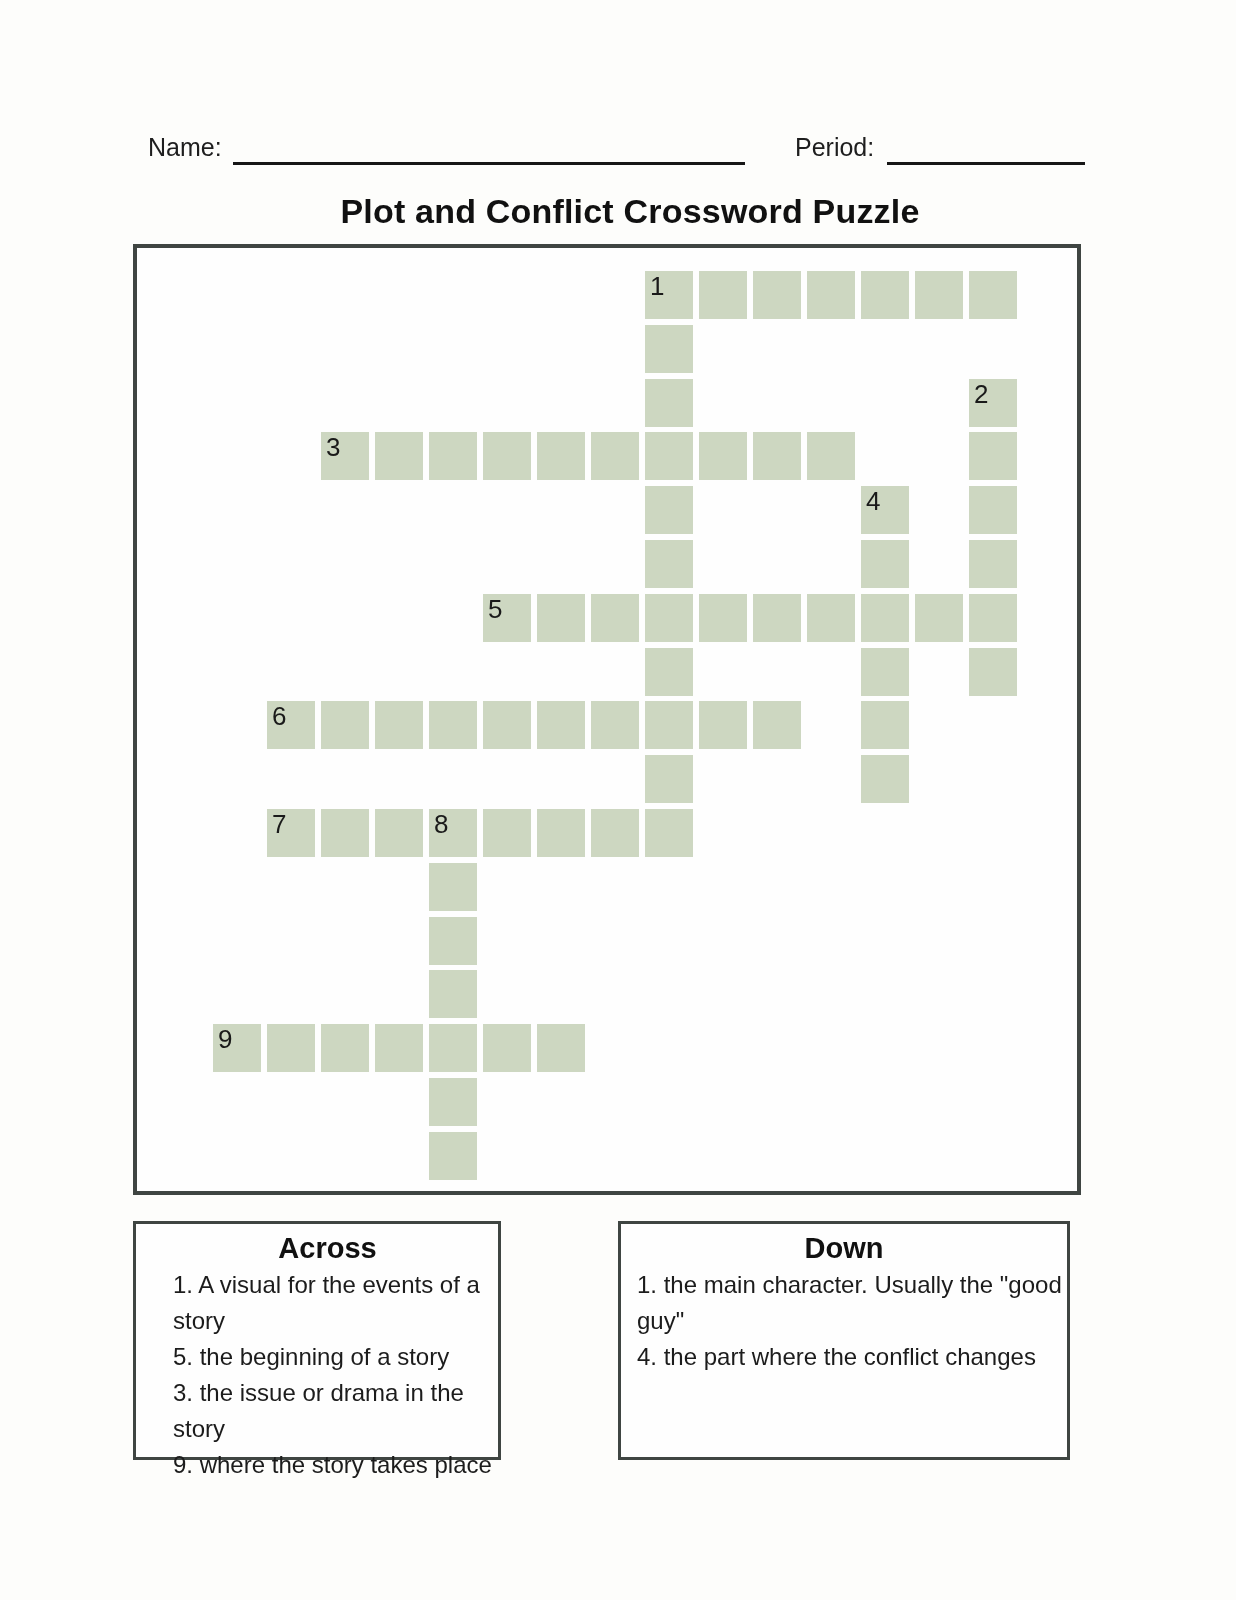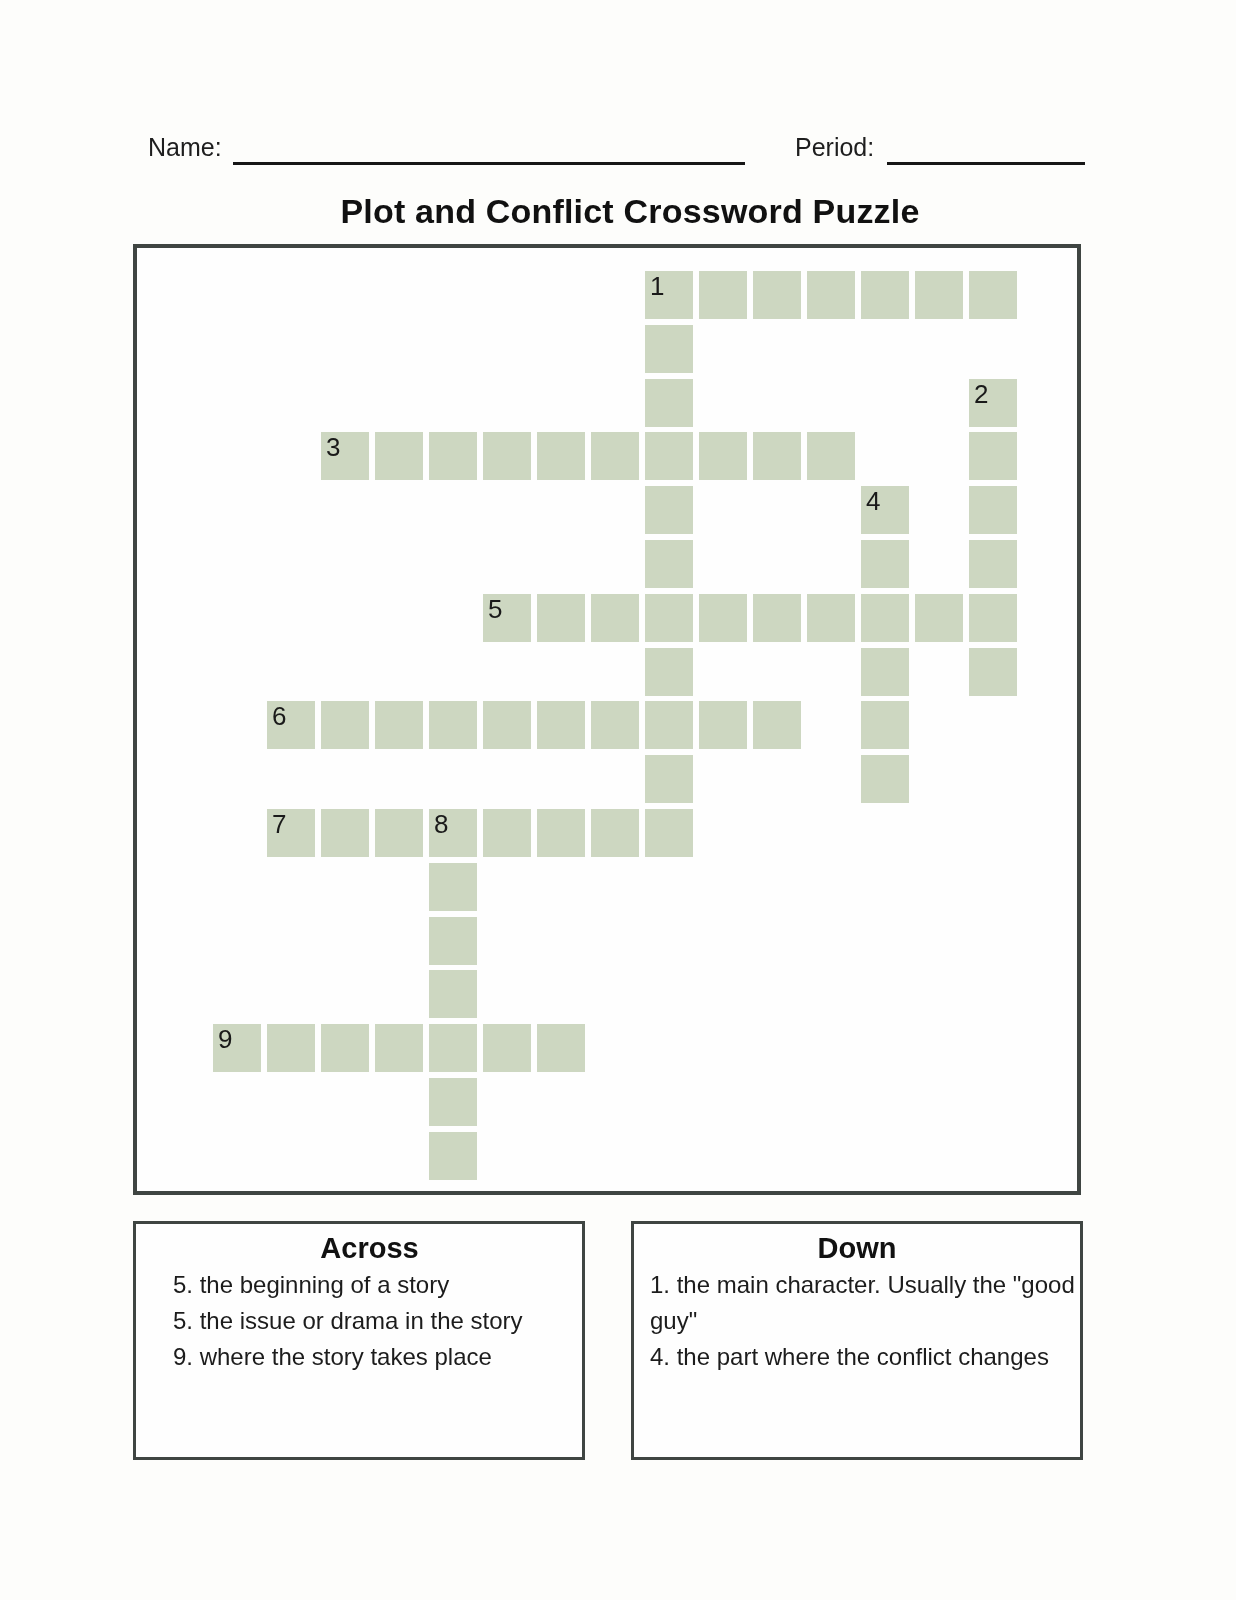--- a/index.html
+++ b/index.html
@@ -40,22 +40,22 @@
     font-size:26px;line-height:30px;color:#1a1a1a;
   }
 
   
   .clue-box{
     position:absolute;top:1221px;height:239px;
     border:3px solid var(--box-border,#3f4542);
     background:#fefefe;box-sizing:border-box;
     padding:5px 2px 0 16px;
   }
-  .clue-box.across{left:133px;width:452px;padding-left:37px;}
-  .clue-box.down{left:631px;width:452px;}
+  .clue-box.across{left:133px;width:368px;padding-left:37px;}
+  .clue-box.down{left:618px;width:452px;}
   .clue-title{
     font-size:29px;font-weight:700;text-align:center;color:#111;
     line-height:38px;margin-right:14px;
   }
   .clue-line{
     font-size:24px;line-height:36px;color:#1c1c1c;
   }
 </style>
 </head>
 <body>
@@ -159,22 +159,23 @@
       </div>
       <div class="cell" style="left: 130px; top: 776px;"></div>
       <div class="cell" style="left: 184px; top: 776px;"></div>
       <div class="cell" style="left: 238px; top: 776px;"></div>
       <div class="cell" style="left: 346px; top: 776px;"></div>
       <div class="cell" style="left: 400px; top: 776px;"></div>
     </div>
 
   <div class="clue-box across">
     <div class="clue-title">Across</div>
+    <div class="clue-line">1. A visual for the events of a story</div>
     <div class="clue-line">5. the beginning of a story</div>
-    <div class="clue-line">5. the issue or drama in the story</div>
+    <div class="clue-line">3. the issue or drama in the story</div>
     <div class="clue-line">9. where the story takes place</div>
   </div>
 
   <div class="clue-box down">
     <div class="clue-title">Down</div>
     <div class="clue-line">1. the main character. Usually the "good guy"</div>
     <div class="clue-line">4. the part where the conflict changes</div>
   </div>
 
 </div>

